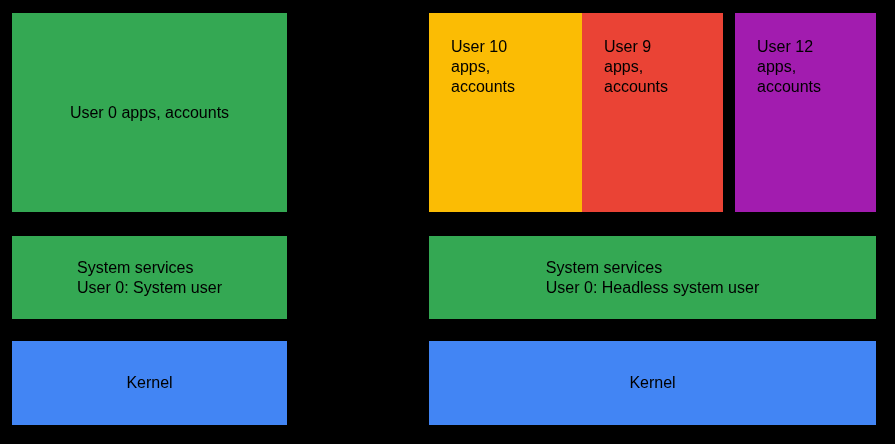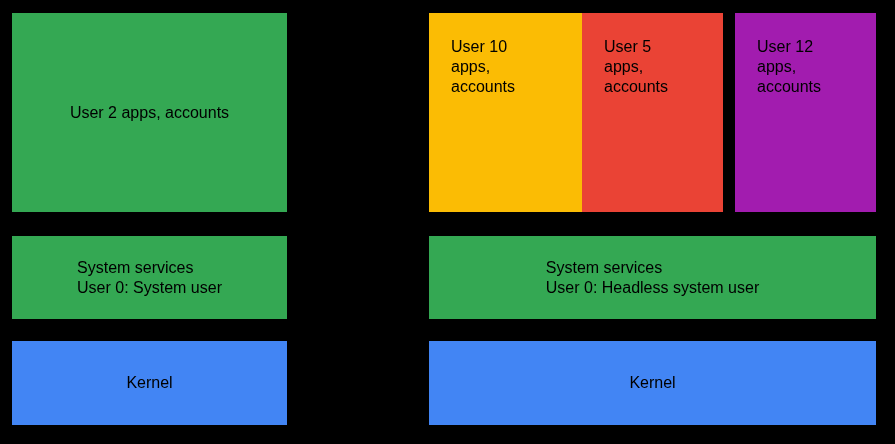--- a/index.html
+++ b/index.html
@@ -63,40 +63,40 @@
   .b-user12          { left: 735px; top: 13px;  width: 141px; height: 199px; }
   .b-right-services  { left: 429px; top: 236px; width: 447px; height: 83px;  }
   .b-right-kernel    { left: 429px; top: 341px; width: 447px; height: 84px;  }
 </style>
 </head>
 <body>
 
 <div class="canvas">
 
   <div class="block b-left-user0 align-center" style="background:#34a853">
-    <span class="label">User 2 apps, accounts</span>
+    <span class="label">User 0 apps, accounts</span>
   </div>
 
   <div class="block b-left-services align-left-group" style="background:#34a853">
     <span class="label">System services
 User 0: System user</span>
   </div>
 
   <div class="block b-left-kernel align-center" style="background:#4285f4">
     <span class="label">Kernel</span>
   </div>
 
   <div class="block b-user10 align-topleft" style="background:#fbbc04">
     <span class="label">User 10
 apps,
 accounts</span>
   </div>
 
   <div class="block b-user11 align-topleft" style="background:#ea4335">
-    <span class="label">User 5
+    <span class="label">User 9
 apps,
 accounts</span>
   </div>
 
   <div class="block b-user12 align-topleft" style="background:#a21caf">
     <span class="label">User 12
 apps,
 accounts</span>
   </div>
 

